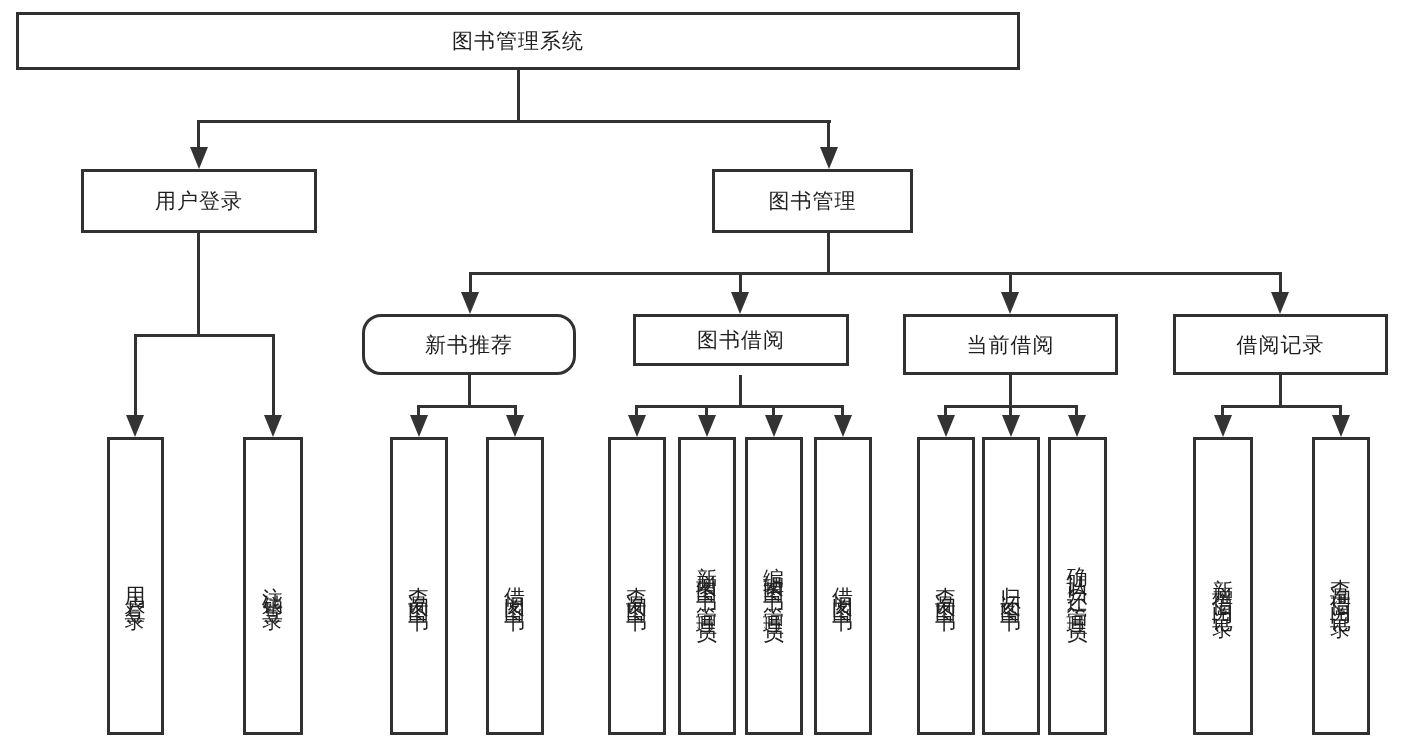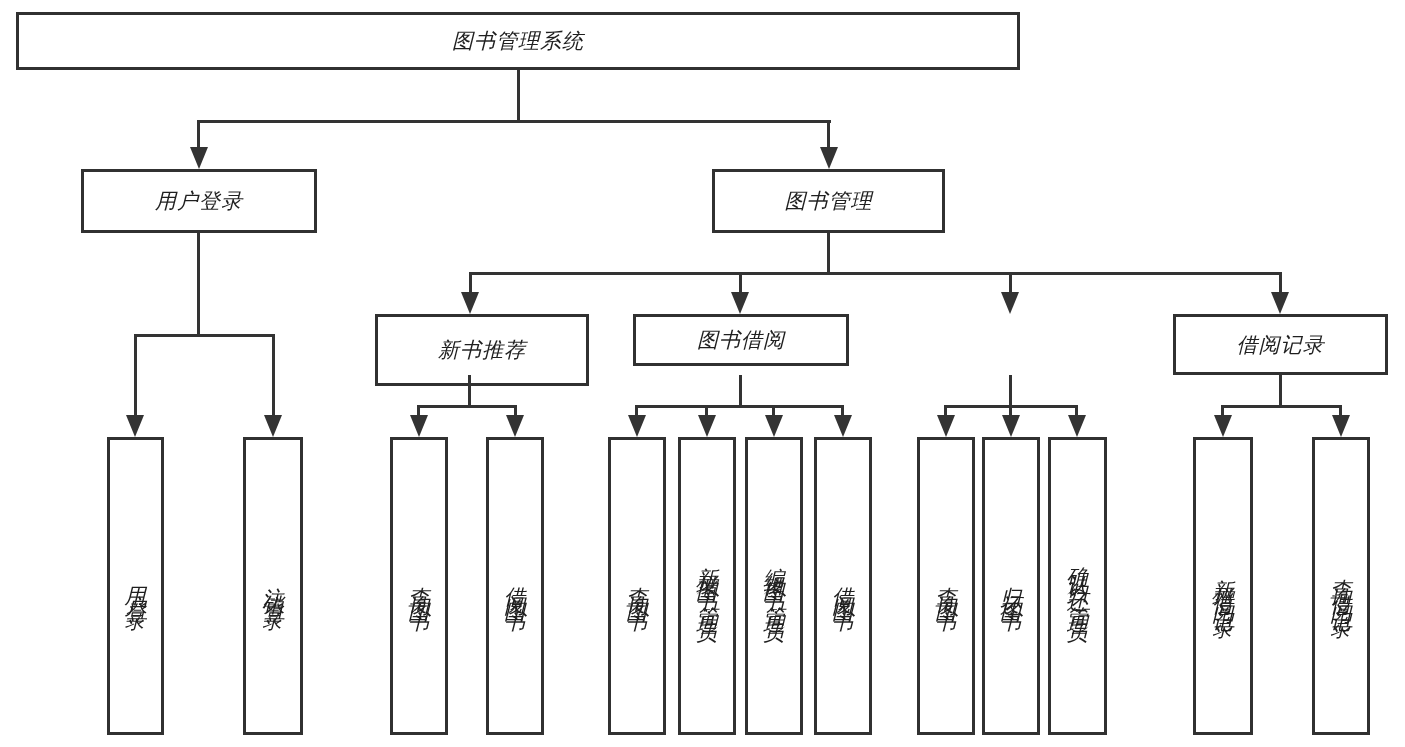--- a/index.html
+++ b/index.html
@@ -15,21 +15,20 @@
     position:absolute;
     box-sizing:border-box;
     background:#ffffff;
     border:3px solid #313131;
     display:flex;
     align-items:center;
     justify-content:center;
     font-size:21px;
     letter-spacing:1px;
     color:#1f1f1f;
-    font-style:italic;
   }
   .vnode{
     writing-mode:vertical-rl;
     text-orientation:mixed;
     letter-spacing:8px;
     line-height:1;
     font-size:21px;
   }
   .vline,.hline{
     position:absolute;
@@ -38,22 +37,22 @@
   .arrow{
     position:absolute;
     width:0;height:0;
     border-left:9px solid transparent;
     border-right:9px solid transparent;
     border-top:22px solid #333333;
   }
   
   #n-root{left:16px;top:12px;width:1004px;height:58px;}
   #n-user-login{left:81px;top:169px;width:236px;height:64px;}
-  #n-book-mgmt{left:712px;top:169px;width:233px;height:64px;}
-  #n-new-book{left:375px;top:314px;width:214px;height:72px;}
+  #n-book-mgmt{left:712px;top:169px;width:201px;height:64px;}
+  #n-new-book{left:362px;top:314px;width:214px;height:61px;border-radius:19px;}
   #n-book-borrow{left:633px;top:314px;width:216px;height:52px;}
   #n-current-borrow{left:903px;top:314px;width:215px;height:61px;}
   #n-borrow-record{left:1173px;top:314px;width:215px;height:61px;}
   #l-a1{left:107px;top:437px;width:57px;height:298px;}
   #l-a2{left:243px;top:437px;width:60px;height:298px;}
   #l-b1{left:390px;top:437px;width:58px;height:298px;}
   #l-b2{left:486px;top:437px;width:58px;height:298px;}
   #l-c1{left:608px;top:437px;width:58px;height:298px;}
   #l-c2{left:678px;top:437px;width:58px;height:298px;}
   #l-c3{left:745px;top:437px;width:58px;height:298px;}
@@ -78,20 +77,21 @@
 
 <div id="canvas">
 
   <div class="node" id="n-root">图书管理系统</div>
 
   <div class="node" id="n-user-login">用户登录</div>
   <div class="node" id="n-book-mgmt">图书管理</div>
 
   <div class="node" id="n-new-book">新书推荐</div>
   <div class="node" id="n-book-borrow">图书借阅</div>
+  <div class="node" id="n-current-borrow">当前借阅</div>
   <div class="node" id="n-borrow-record">借阅记录</div>
 
   <div class="node vnode" id="l-a1">用户登录</div>
   <div class="node vnode" id="l-a2">注销登录</div>
 
   <div class="node vnode" id="l-b1">查询图书</div>
   <div class="node vnode" id="l-b2">借阅图书</div>
 
   <div class="node vnode" id="l-c1">查询图书</div>
   <div class="node vnode" id="l-c2">新增图书（管理员）</div>

